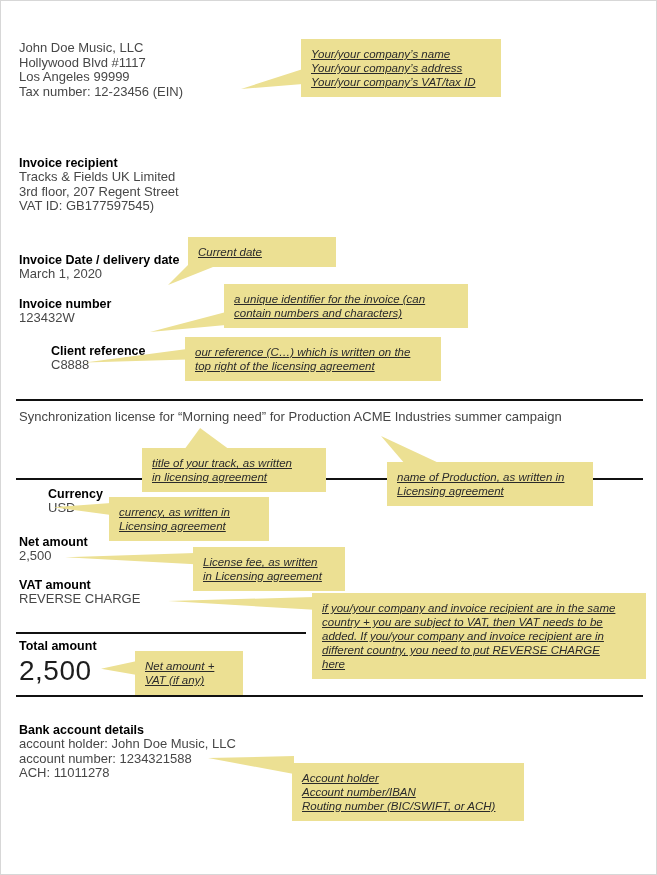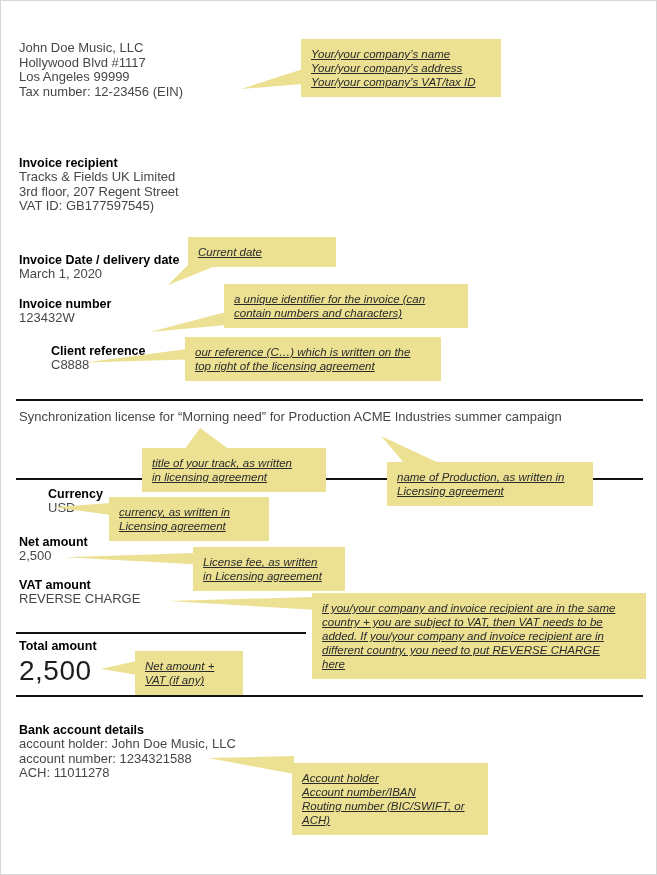--- a/index.html
+++ b/index.html
@@ -66,21 +66,21 @@
 
   .co-net{left:192px;top:546px;width:152px;}
   .co-net .tail{left:-128px;top:6px;width:130px;height:14px;clip-path:polygon(0 30%,100% 0,100% 80%);}
 
   .co-vat{left:311px;top:592px;width:334px;}
   .co-vat .tail{left:-144px;top:4px;width:146px;height:16px;clip-path:polygon(0 25%,100% 0,100% 80%);}
 
   .co-total{left:134px;top:650px;width:108px;}
   .co-total .tail{left:-34px;top:10px;width:36px;height:14px;clip-path:polygon(0 55%,100% 0,100% 100%);}
 
-  .co-bank{left:291px;top:762px;width:196px;}
+  .co-bank{left:291px;top:762px;width:232px;}
   .co-bank .tail{left:-84px;top:-8px;width:86px;height:20px;clip-path:polygon(0 15%,100% 5%,100% 95%);}
 </style>
 </head>
 <body>
 
 <div class="page">
 
   <div class="block" style="left:18px;top:40px;">
     <div class="textline">John Doe Music, LLC</div>
     <div class="textline">Hollywood Blvd #1117</div>

